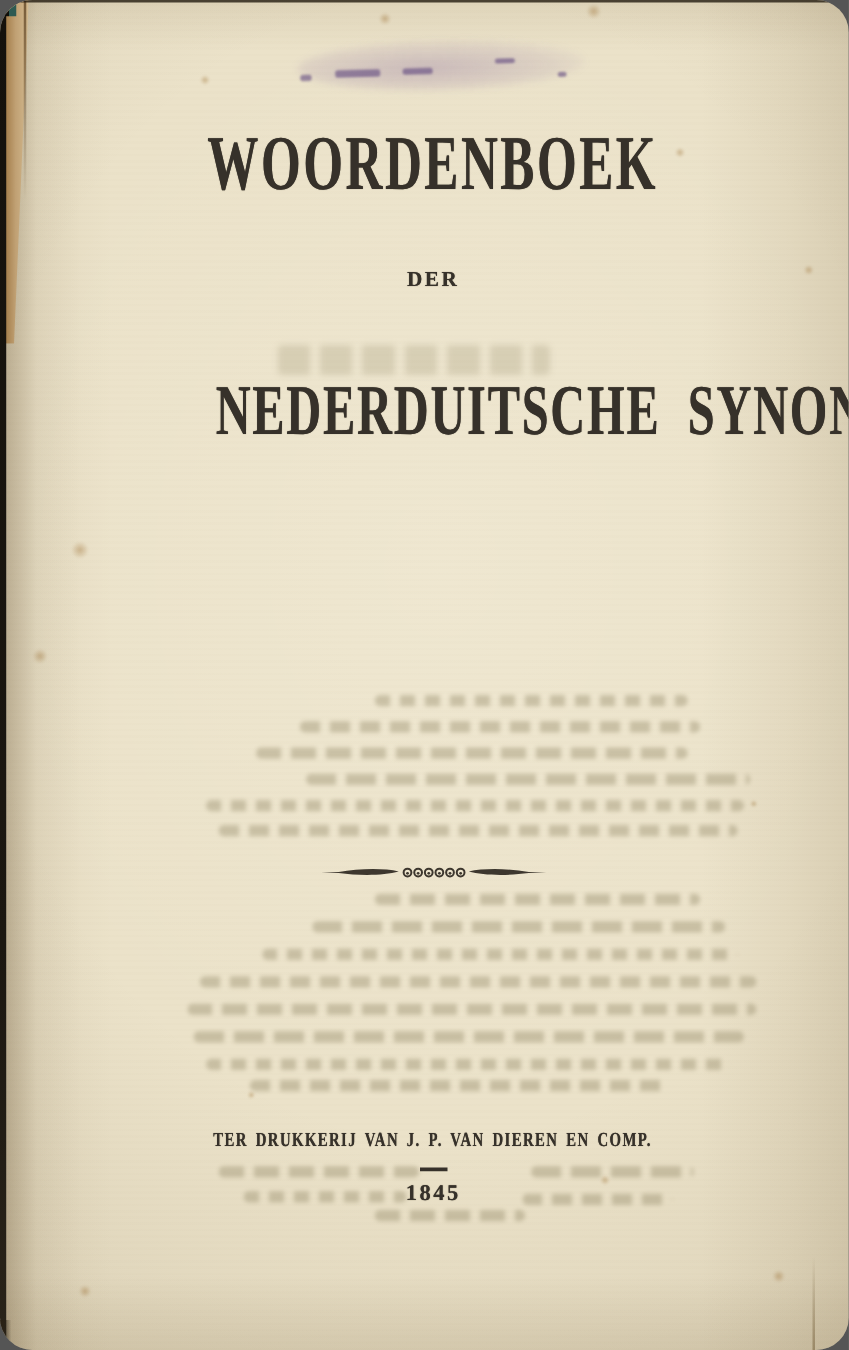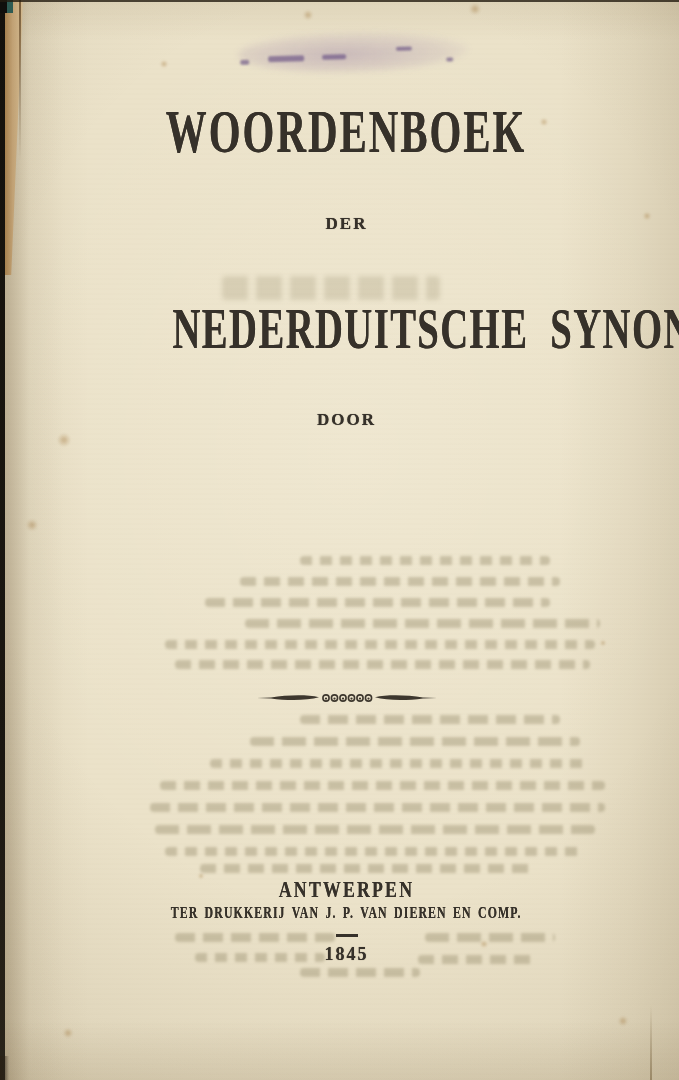--- a/index.html
+++ b/index.html
@@ -3,20 +3,21 @@
 <meta charset="utf-8">
 <style>
   html,body{margin:0;padding:0;background:#555;}
   .scan{
     position:relative;
     width:679px;height:1080px;
     margin:0 auto;
     overflow:hidden;
     background:#ebe2c9;
     font-family:"Liberation Serif","DejaVu Serif",serif;
+    border-radius:26px;
   }
   
   .paper-tone{
     position:absolute;inset:0;pointer-events:none;
     background:
       linear-gradient(90deg, rgba(120,95,55,.18) 0px, rgba(120,95,55,.06) 30px, rgba(0,0,0,0) 90px, rgba(0,0,0,0) 560px, rgba(115,92,52,.07) 630px, rgba(110,88,50,.14) 679px),
       linear-gradient(180deg, rgba(115,92,52,.10) 0px, rgba(0,0,0,0) 40px, rgba(0,0,0,0) 1020px, rgba(110,88,50,.13) 1080px),
       radial-gradient(ellipse 90% 70% at 52% 42%, rgba(255,252,240,.20) 0%, rgba(0,0,0,0) 60%, rgba(108,86,48,.10) 95%);
   }
   .fibers{
@@ -148,21 +149,20 @@
     </div>
 
   <div class="content">
     <div class="line title-line ink">
       <span class="condense">WOORDENBOEK</span>
     </div>
     <div class="line der-line ink">DER</div>
     <div class="line subtitle-line ink">
       <span class="condense">NEDERDUITSCHE  SYNONIMEN</span>
     </div>
-    <div class="line door-line ink">DOOR</div>
 
     <div class="line ornament-wrap">
       <svg width="180" height="16" viewBox="0 0 180 16">
         <path d="M0 8 L14 7.6 C 30 4.8, 50 4.4, 62 7.2 C 50 10.6, 30 10.6, 14 8.4 Z" fill="#3d372e"></path>
         <path d="M180 8 L166 7.6 C 150 4.8, 130 4.4, 118 7.2 C 130 10.6, 150 10.6, 166 8.4 Z" fill="#3d372e"></path>
         <g fill="none" stroke="#3d372e" stroke-width="1.6">
           <circle cx="69" cy="8" r="3.1"></circle>
           <circle cx="77.5" cy="8" r="3.1"></circle>
           <circle cx="86" cy="8" r="3.1"></circle>
           <circle cx="94.5" cy="8" r="3.1"></circle>
@@ -173,23 +173,20 @@
           <circle cx="69" cy="8.6" r="1.1"></circle>
           <circle cx="77.5" cy="8.6" r="1.1"></circle>
           <circle cx="86" cy="8.6" r="1.1"></circle>
           <circle cx="94.5" cy="8.6" r="1.1"></circle>
           <circle cx="103" cy="8.6" r="1.1"></circle>
           <circle cx="111.5" cy="8.6" r="1.1"></circle>
         </g>
       </svg>
     </div>
 
-    <div class="line city-line ink">
-      <span class="condense">ANTWERPEN</span>
-    </div>
     <div class="line printer-line ink">
       <span class="condense">TER DRUKKERIJ VAN J. P. VAN DIEREN EN COMP.</span>
     </div>
     <div class="imprint-rule"></div>
     <div class="line year-line ink">1845</div>
   </div>
 
   <div class="page-edge-tan"></div>
   <div class="crease-line"></div>
   <div class="gutter-shadow"></div>

